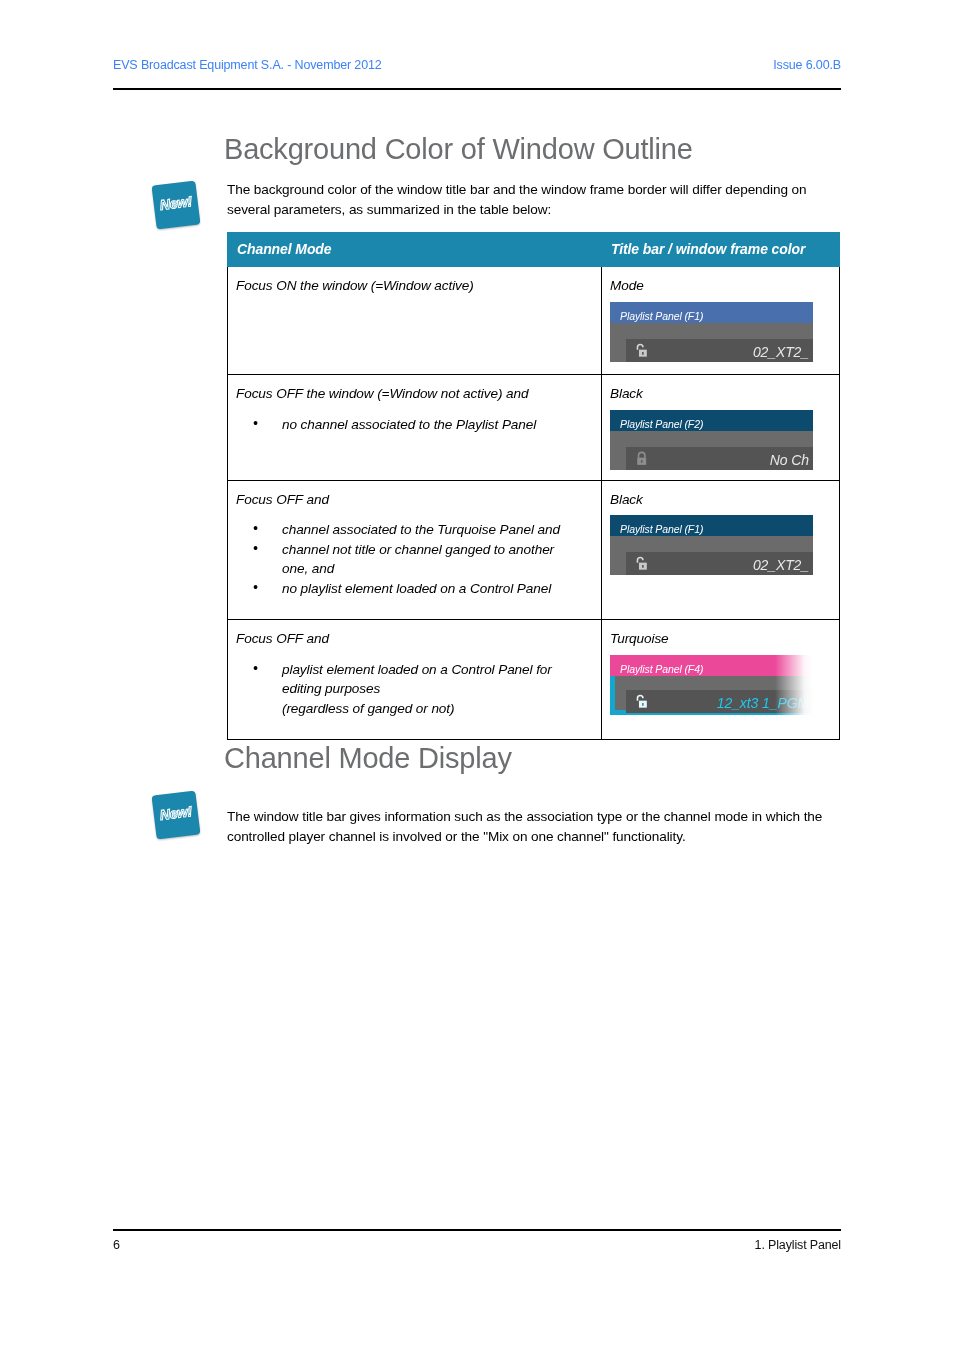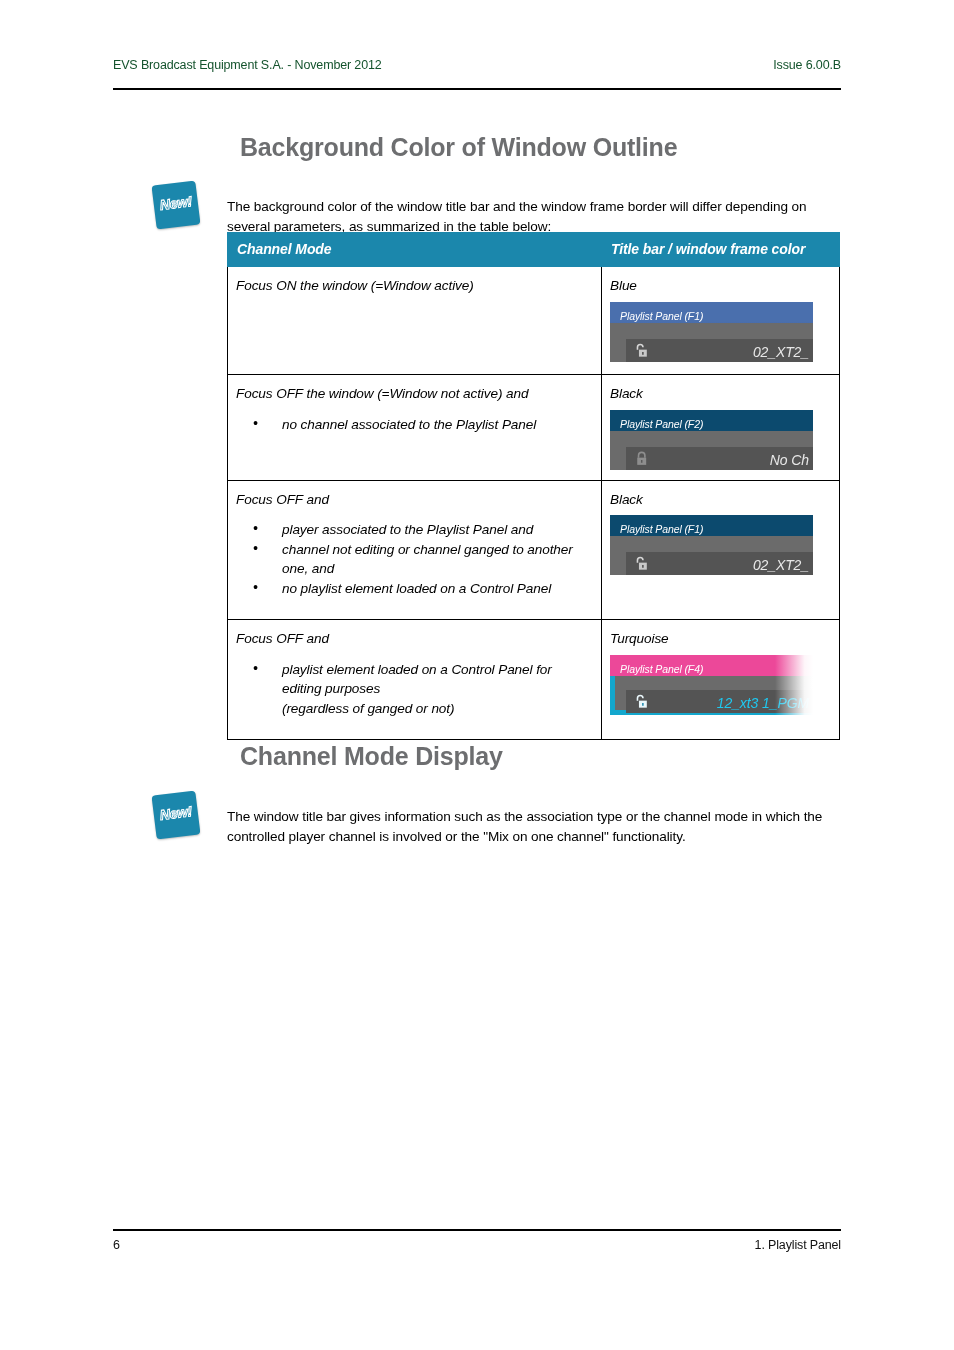--- a/index.html
+++ b/index.html
@@ -24,21 +24,21 @@
   
   .doc-header {
     position: absolute;
     left: 113px;
     top: 58px;
     width: 728px;
     display: flex;
     justify-content: space-between;
     align-items: flex-end;
     font-size: 12.5px;
-    color: #14532d;
+    color: #3b82f6;
     letter-spacing: -0.15px;
   }
   .doc-header-rule {
     position: absolute;
     left: 113px;
     top: 88px;
     width: 728px;
     height: 2px;
     background: #000;
   }
@@ -60,24 +60,24 @@
     display: flex;
     justify-content: space-between;
     font-size: 12.5px;
     color: #111;
     letter-spacing: -0.15px;
   }
 
   
   h1.section-title {
     position: absolute;
-    left: 240px;
+    left: 224px;
     margin: 0;
-    font-size: 25px;
-    font-weight: bold;
+    font-size: 29px;
+    font-weight: normal;
     color: #6d6e70;
     letter-spacing: -0.2px;
   }
   #title-bg-color { top: 133px; }
   #title-channel-mode { top: 742px; }
 
   
   .new-badge {
     position: absolute;
     width: 44px;
@@ -106,21 +106,21 @@
   
   .body-para {
     position: absolute;
     left: 227px;
     width: 610px;
     font-size: 13.6px;
     line-height: 20.5px;
     color: #000;
     letter-spacing: -0.1px;
   }
-  #intro-para-1 { top: 183px; }
+  #intro-para-1 { top: 166px; }
   #intro-para-2 { top: 793px; }
 
   
   .mode-table {
     position: absolute;
     left: 227px;
     top: 232px;
     width: 612px;
     border-collapse: collapse;
     table-layout: fixed;
@@ -299,21 +299,21 @@
     <tbody>
 
       <tr class="row-h1">
         <td>
           <div class="cell-mode">
             <p class="lead-line">Focus ON the window (=Window active)</p>
           </div>
         </td>
         <td>
           <div class="cell-color">
-            <div>Blue</div>
+            <div>Mode</div>
             <div class="panel-shot">
               <div class="panel-titlebar blue">
                 <span>Playlist Panel (F1)</span>
               </div>
               <div class="panel-frame">
                 <div class="panel-toolbar">
                   <svg class="lock-icon" viewBox="0 0 16 16">
                     <path d="M4.2 7.2 V5 a2.6 2.6 0 0 1 5.2 0" fill="none" stroke="#d7d7d7" stroke-width="1.5"></path>
                     <rect x="5.6" y="7.2" width="7.4" height="6.6" fill="#c9c9c9"></rect>
                     <rect x="8.6" y="9.4" width="1.4" height="2.6" fill="#4d4d4d"></rect>
@@ -355,22 +355,22 @@
             </div>
           </div>
         </td>
       </tr>
 
       <tr class="row-h3">
         <td>
           <div class="cell-mode">
             <p class="lead-line">Focus OFF and</p>
             <ul class="bullets">
-              <li>player associated to the Playlist Panel and</li>
-              <li>channel not editing or channel ganged to another one, and</li>
+              <li>channel associated to the Turquoise Panel and</li>
+              <li>channel not title or channel ganged to another one, and</li>
               <li>no playlist element loaded on a Control Panel</li>
             </ul>
           </div>
         </td>
         <td>
           <div class="cell-color">
             <div>Black</div>
             <div class="panel-shot">
               <div class="panel-titlebar black">
                 <span>Playlist Panel (F1)</span>

